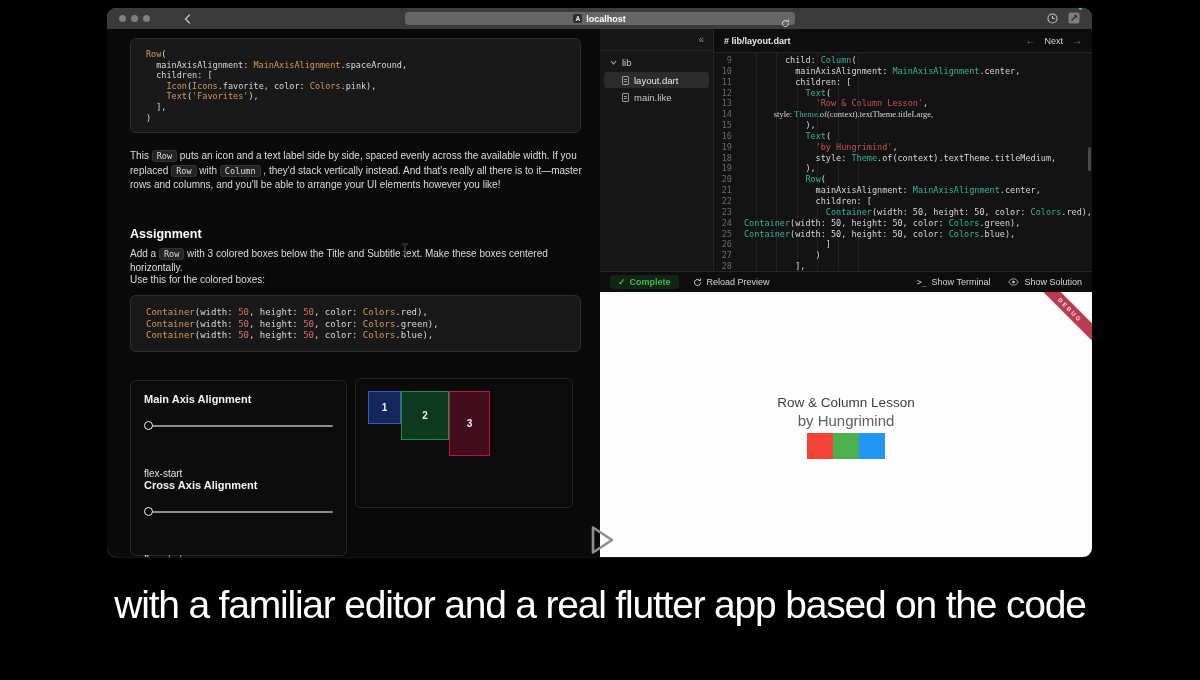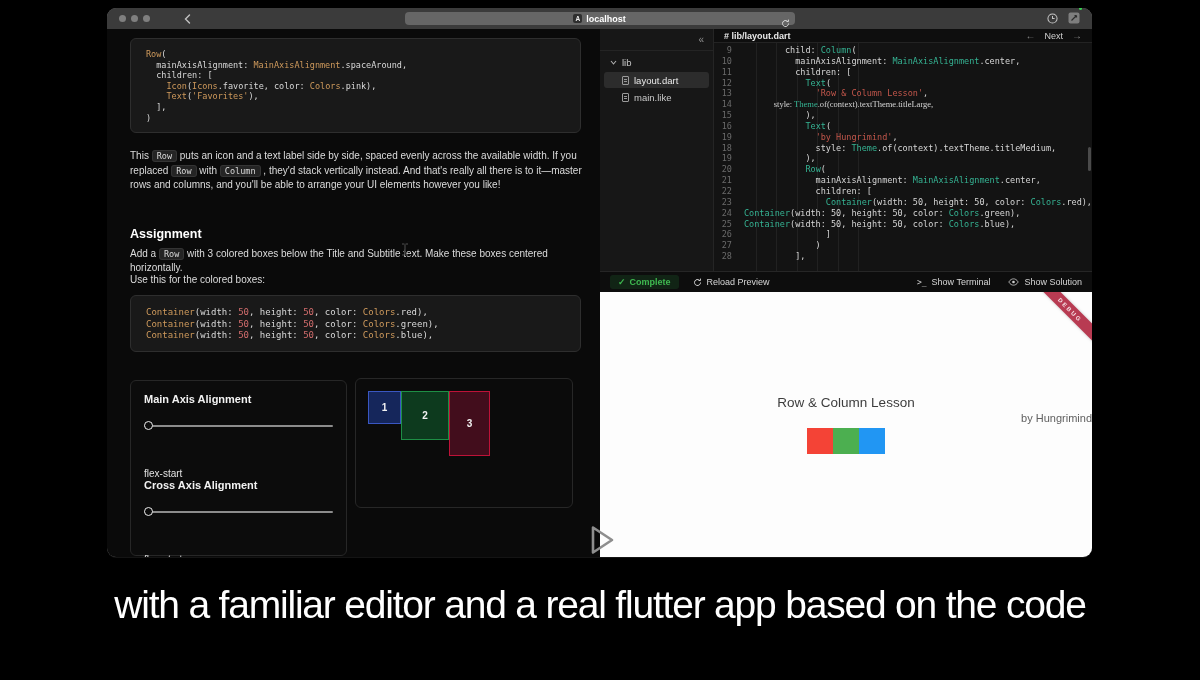--- a/index.html
+++ b/index.html
@@ -66,21 +66,21 @@
   .ft-head { height:22px; display:flex; align-items:center; justify-content:flex-end; padding:0 9px;
              border-bottom:1px solid #242424; color:#8f8f8f; font-size:10px; }
   .ft-folder { display:flex; align-items:center; gap:5px; padding:6px 0 3px 10px; }
   .ft-file { display:flex; align-items:center; gap:5px; padding:2.5px 0 2.5px 18px; margin:1px 4px; border-radius:3px; }
   .ft-file.sel { background:#2c2c2c; color:#e8e8e8; }
   .doc-ic { width:7px; height:9px; border:1px solid #9a9a9a; border-radius:1px; position:relative; flex:none; }
   .doc-ic::after { content:""; position:absolute; left:1px; right:1px; top:2px; height:1px; background:#9a9a9a;
                    box-shadow:0 2px 0 #9a9a9a; }
 
   .editor { flex:1; display:flex; flex-direction:column; background:#131313; position:relative; }
-  .tabbar { height:14px; background:#0e0e0e; border-bottom:1px solid #232323; display:flex; align-items:center; padding:0 10px; }
+  .tabbar { height:24px; background:#0e0e0e; border-bottom:1px solid #232323; display:flex; align-items:center; padding:0 10px; }
   .tab-label { font-size:9px; color:#e8e8e8; font-weight:600; }
   .nav { margin-left:auto; display:flex; align-items:center; gap:9px; font-size:9px; color:#cfcfcf; }
   .nav-arrow { color:#8a8a8a; font-size:10px; }
   .code { flex:1; padding-top:2px; font-family:"DejaVu Sans Mono", monospace; font-size:8.5px;
           line-height:10.85px; position:relative; overflow:hidden; }
   .guides { position:absolute; left:42px; top:0; bottom:0; width:112px; pointer-events:none;
             background:repeating-linear-gradient(to right, #212121 0 1px, transparent 1px 20.4px); }
   .cline { display:flex; white-space:pre; position:relative; }
   .gut { width:30px; text-align:right; padding-right:12px; color:#6a6a6a; flex:none; }
   .ide-code .tk-cls { color:#35b393; }
@@ -95,21 +95,21 @@
   .tbtn { display:flex; align-items:center; gap:5px; }
   .tool-right { margin-left:auto; display:flex; gap:18px; align-items:center; }
   .term-glyph { font-family:"DejaVu Sans Mono", monospace; font-size:8px; color:#cfcfcf; }
 
   .preview { flex:1; background:#fdfdfd; position:relative; overflow:hidden; }
   .ribbon { position:absolute; top:12px; right:-25px; width:94px; transform:rotate(45deg);
             background:#b83b52; color:#f3dee3; font-size:6px; font-weight:700; text-align:center;
             letter-spacing:2px; padding:3px 0; box-shadow:0 0 3px rgba(0,0,0,.25); }
   .pv-wrap { position:absolute; top:103px; left:0; right:0; text-align:center; }
   .pv-title { font-size:13.5px; color:#3d3d3d; }
-  .pv-sub { font-size:11px; color:#606060; margin-top:2px;text-align:right; }
+  .pv-sub { font-size:15px; color:#606060; margin-top:2px; }
   .pv-boxes { display:flex; justify-content:center; margin-top:4px; }
   .pv-box { width:26px; height:26px; }
 
   .play { position:absolute; left:587px; top:523px; z-index:5; }
   .ibeam { position:absolute; left:294px; top:214px; }
 
   .caption { position:absolute; top:583px; left:0; width:100%; text-align:center;
              font-size:39px; color:#fff; letter-spacing:-1.2px; font-weight:400; }
 </style>
 </head>

